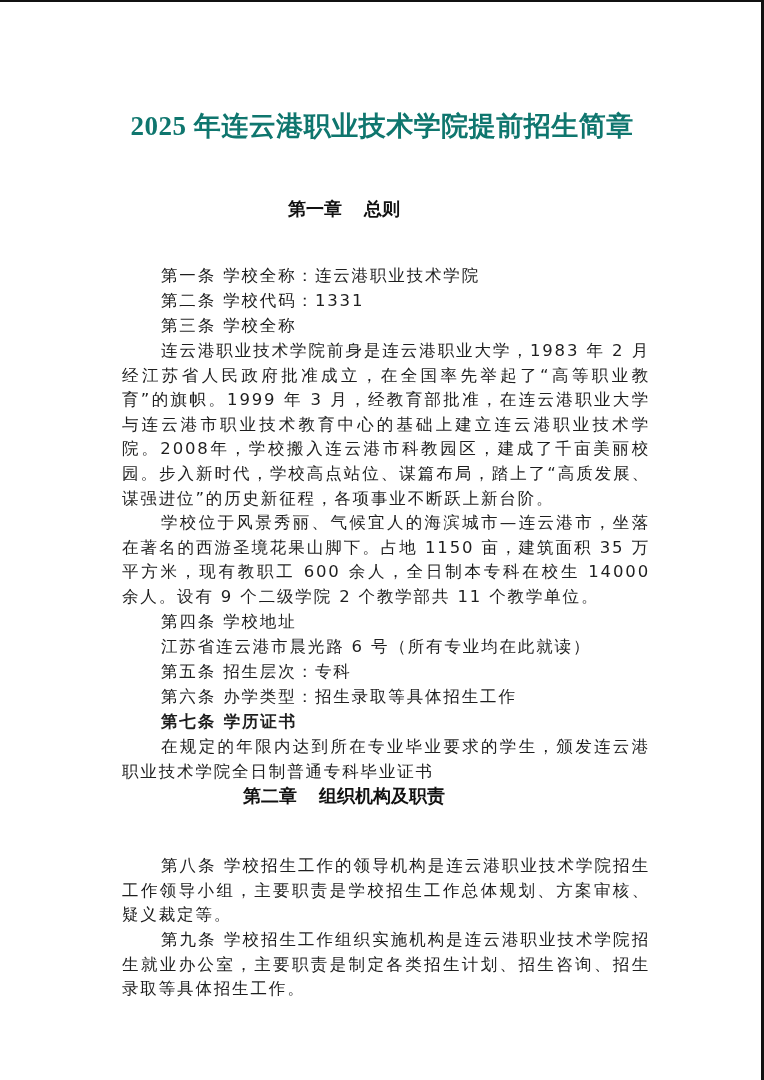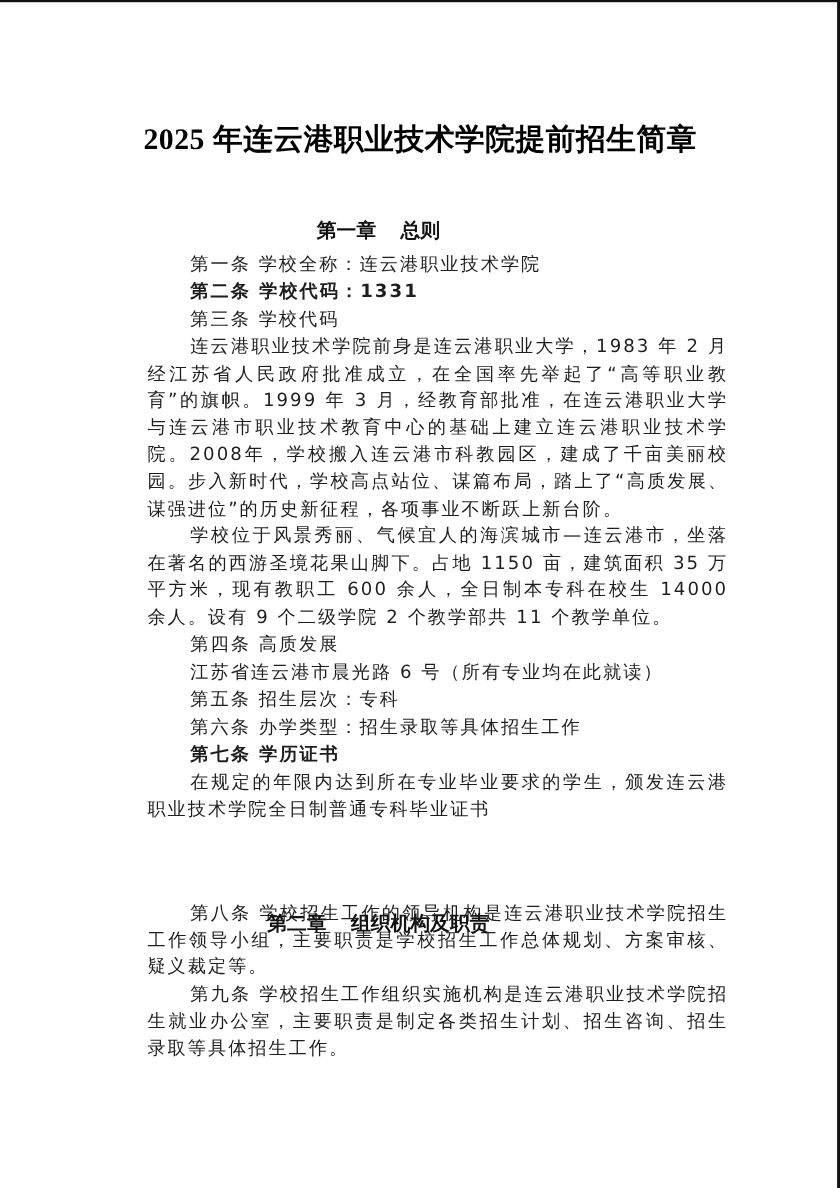--- a/index.html
+++ b/index.html
@@ -12,66 +12,67 @@
   .frame-top { position: absolute; left: 0; top: 0; width: 764px; height: 2px; background: #111; }
   .frame-right { position: absolute; right: 0; top: 0; width: 3px; height: 1080px; background: #111; }
   .page {
     position: absolute; left: 118px; top: 0; width: 528px;
   }
   .doc-title {
     position: absolute; left: -118px; width: 764px; top: 108px;
     text-align: center;
     font-family: "Liberation Serif", "DejaVu Serif", serif;
     font-weight: bold; font-size: 27px; letter-spacing: 0.5px;
-    color: #000000;
+    color: #0f766e;
   }
   .chapter {
     position: absolute; left: -118px; width: 688px;
     text-align: center;
     font-family: "DejaVu Sans", "Liberation Sans", sans-serif;
     font-weight: bold; font-size: 18px; color: #111;
   }
   .chapter .gap { display: inline-block; width: 22px; }
   .para {
-    position: absolute; left: 16px; width: 528px;
+    position: absolute; left: 4px; width: 528px;
     font-size: 16.5px; line-height: 24.6px;
     letter-spacing: 1.85px;
     text-align: justify; text-align-last: left;
     color: #1e1e1e;
     font-family: "DejaVu Sans", "Liberation Sans", sans-serif;
     font-weight: normal;
+    margin-top: 36px;
   }
   .indent { text-indent: 39px; }
 </style>
 </head>
 <body>
 
 <div class="frame-top"></div>
 <div class="frame-right"></div>
 
 <div class="page">
 
   <div class="doc-title">2025 年连云港职业技术学院提前招生简章</div>
 
   <div class="chapter" style="top:197px;">
     <span>第一章</span><span class="gap"></span><span>总则</span>
   </div>
 
   <div class="para indent" style="top:228px;">第一条 学校全称：连云港职业技术学院</div>
-  <div class="para indent" style="top:253px;font-weight:bold;">第二条 学校代码：1331</div>
-  <div class="para indent" style="top:278px;">第三条 学校代码</div>
+  <div class="para indent" style="top:253px;">第二条 学校代码：1331</div>
+  <div class="para indent" style="top:278px;">第三条 学校全称</div>
   <div class="para indent" style="top:303px;">连云港职业技术学院前身是连云港职业大学，1983 年 2 月经江苏省人民政府批准成立，在全国率先举起了“高等职业教育”的旗帜。1999 年 3 月，经教育部批准，在连云港职业大学与连云港市职业技术教育中心的基础上建立连云港职业技术学院。2008年，学校搬入连云港市科教园区，建成了千亩美丽校园。步入新时代，学校高点站位、谋篇布局，踏上了“高质发展、谋强进位”的历史新征程，各项事业不断跃上新台阶。</div>
   <div class="para indent" style="top:475px;">学校位于风景秀丽、气候宜人的海滨城市—连云港市，坐落在著名的西游圣境花果山脚下。占地 1150 亩，建筑面积 35 万平方米，现有教职工 600 余人，全日制本专科在校生 14000 余人。设有 9 个二级学院 2 个教学部共 11 个教学单位。</div>
-  <div class="para indent" style="top:574px;">第四条 高质发展</div>
+  <div class="para indent" style="top:574px;">第四条 学校地址</div>
   <div class="para indent" style="top:599px;">江苏省连云港市晨光路 6 号（所有专业均在此就读）</div>
   <div class="para indent" style="top:624px;">第五条 招生层次：专科</div>
   <div class="para indent" style="top:649px;">第六条 办学类型：招生录取等具体招生工作</div>
   <div class="para indent" style="top:674px;font-weight:bold;">第七条 学历证书</div>
   <div class="para indent" style="top:699px;">在规定的年限内达到所在专业毕业要求的学生，颁发连云港职业技术学院全日制普通专科毕业证书</div>
 
-  <div class="chapter" style="top:784px;margin-top:43px;">
+  <div class="chapter" style="top:784px;">
     <span>第二章</span><span class="gap"></span><span>组织机构及职责</span>
   </div>
 
   <div class="para indent" style="top:818px;">第八条 学校招生工作的领导机构是连云港职业技术学院招生工作领导小组，主要职责是学校招生工作总体规划、方案审核、疑义裁定等。</div>
   <div class="para indent" style="top:892px;">第九条 学校招生工作组织实施机构是连云港职业技术学院招生就业办公室，主要职责是制定各类招生计划、招生咨询、招生录取等具体招生工作。</div>
 
 </div>
 
 </body></html>

